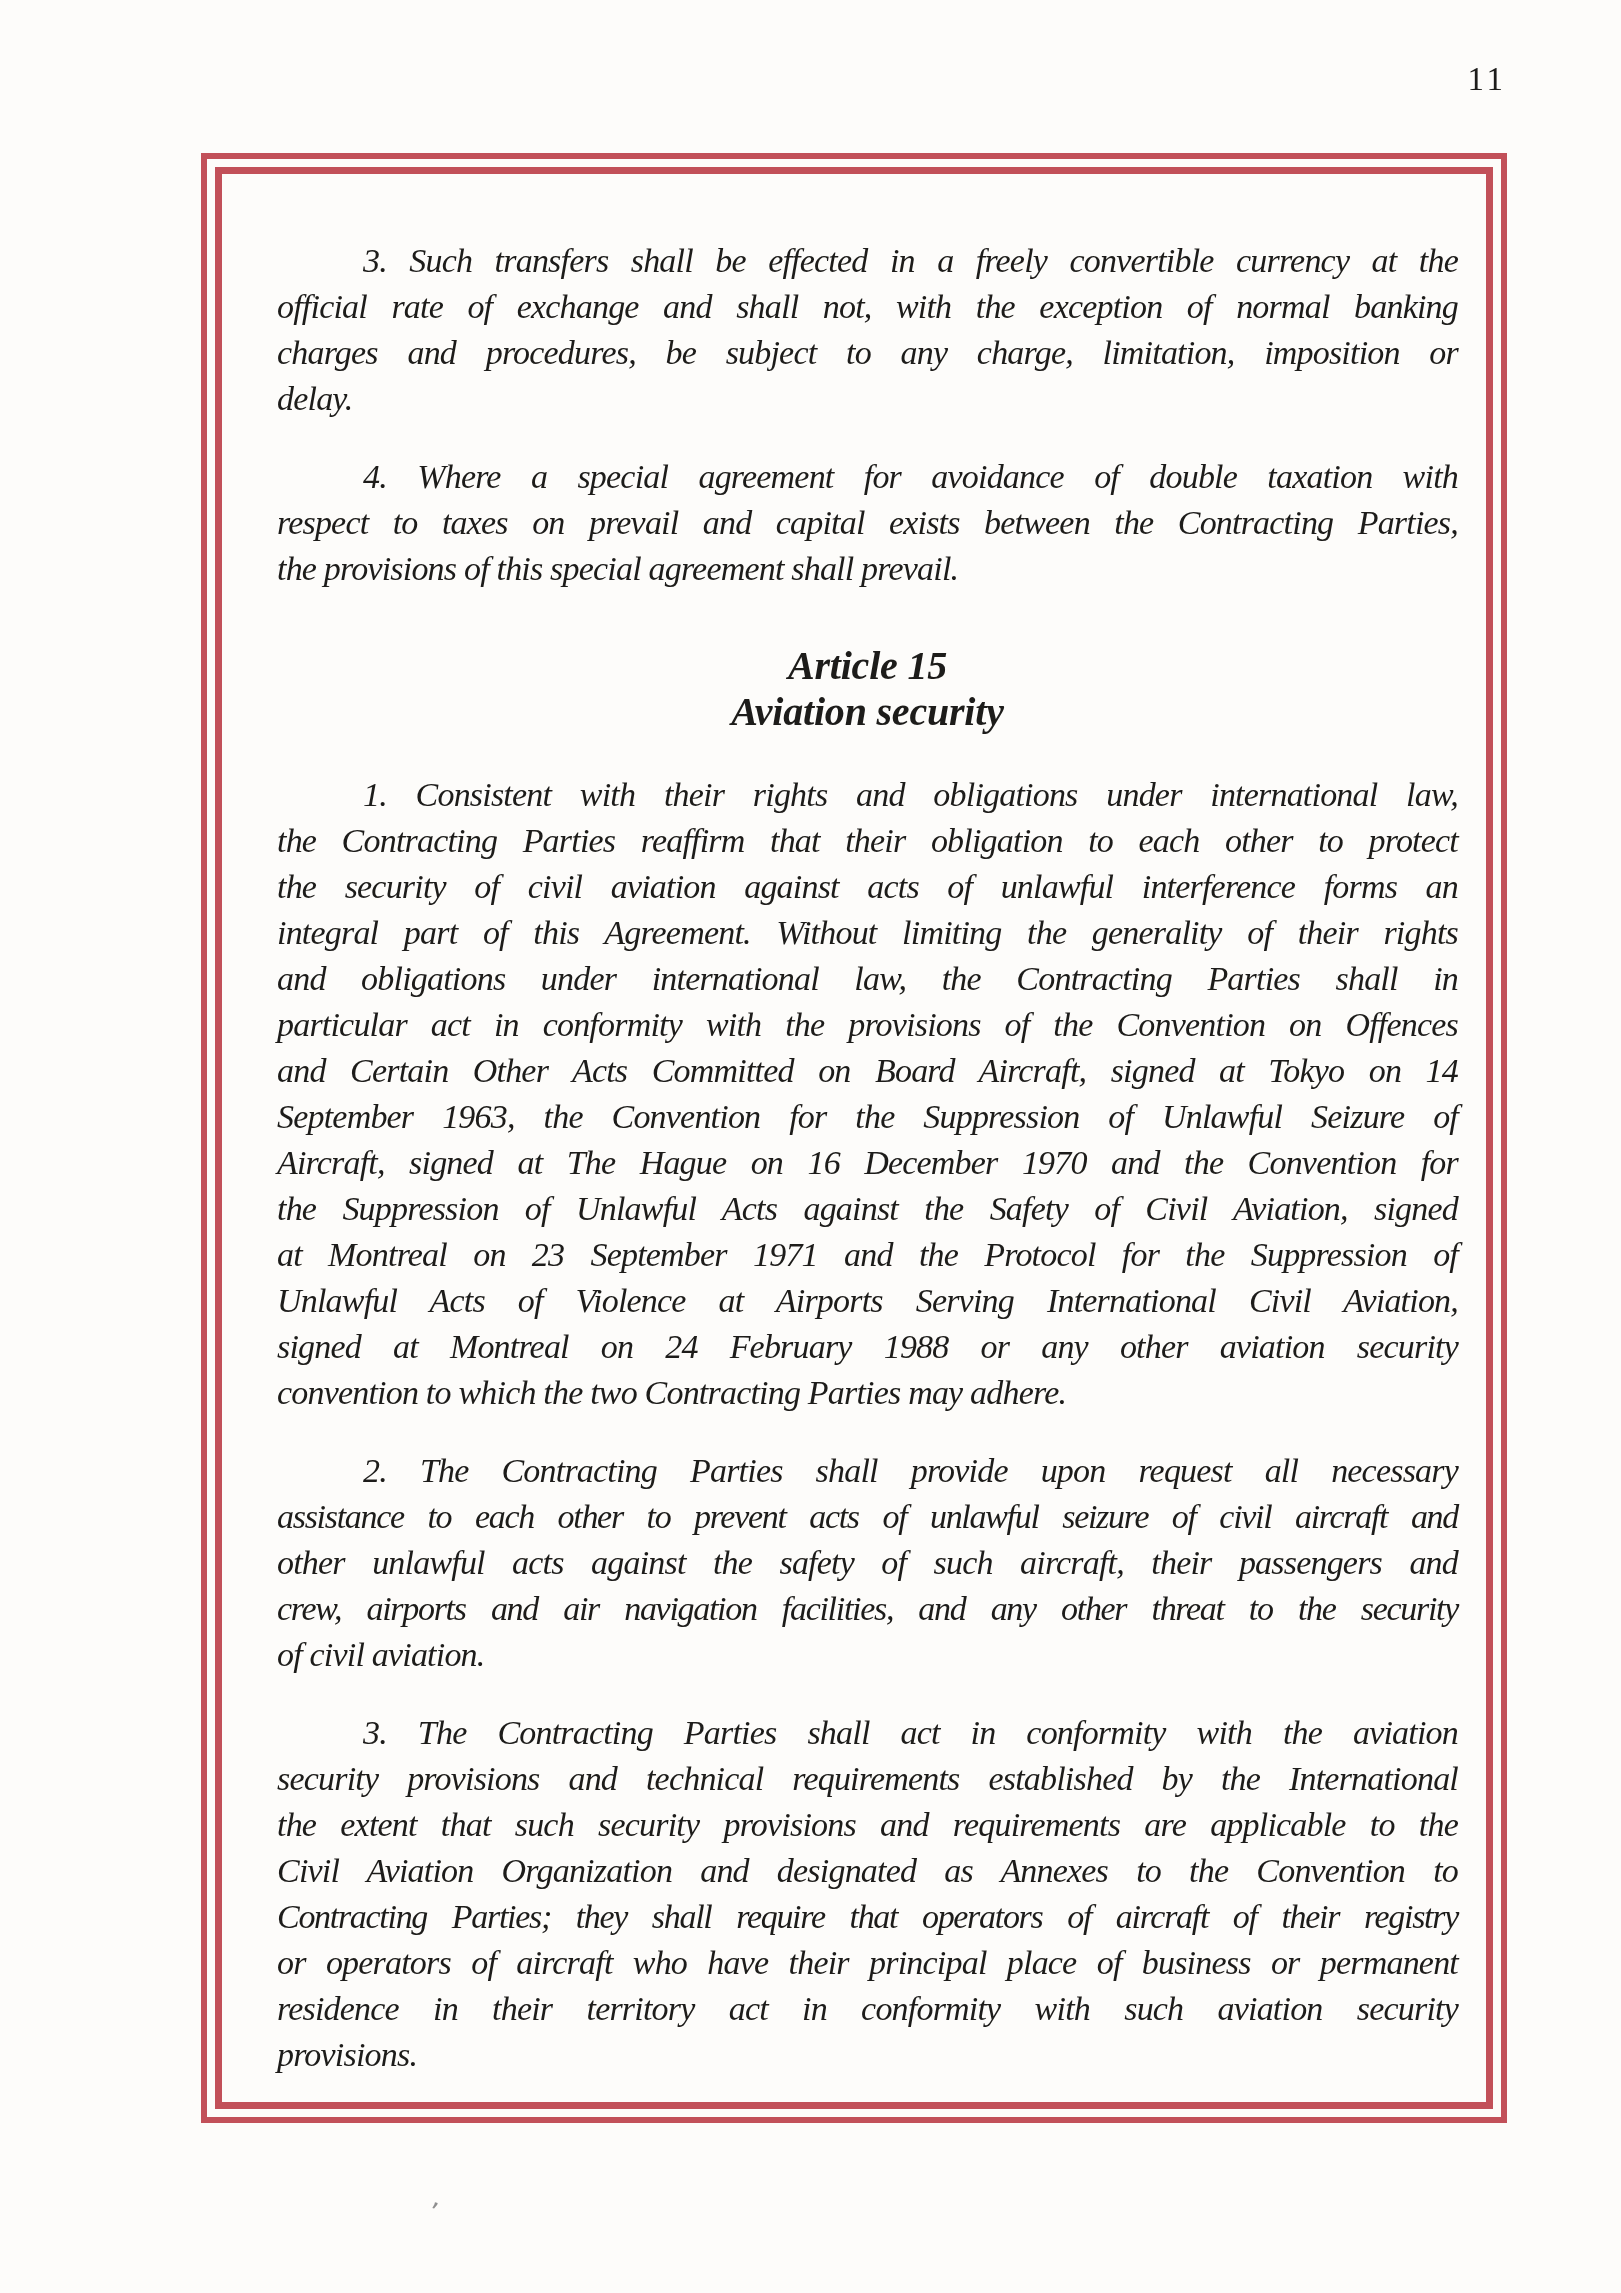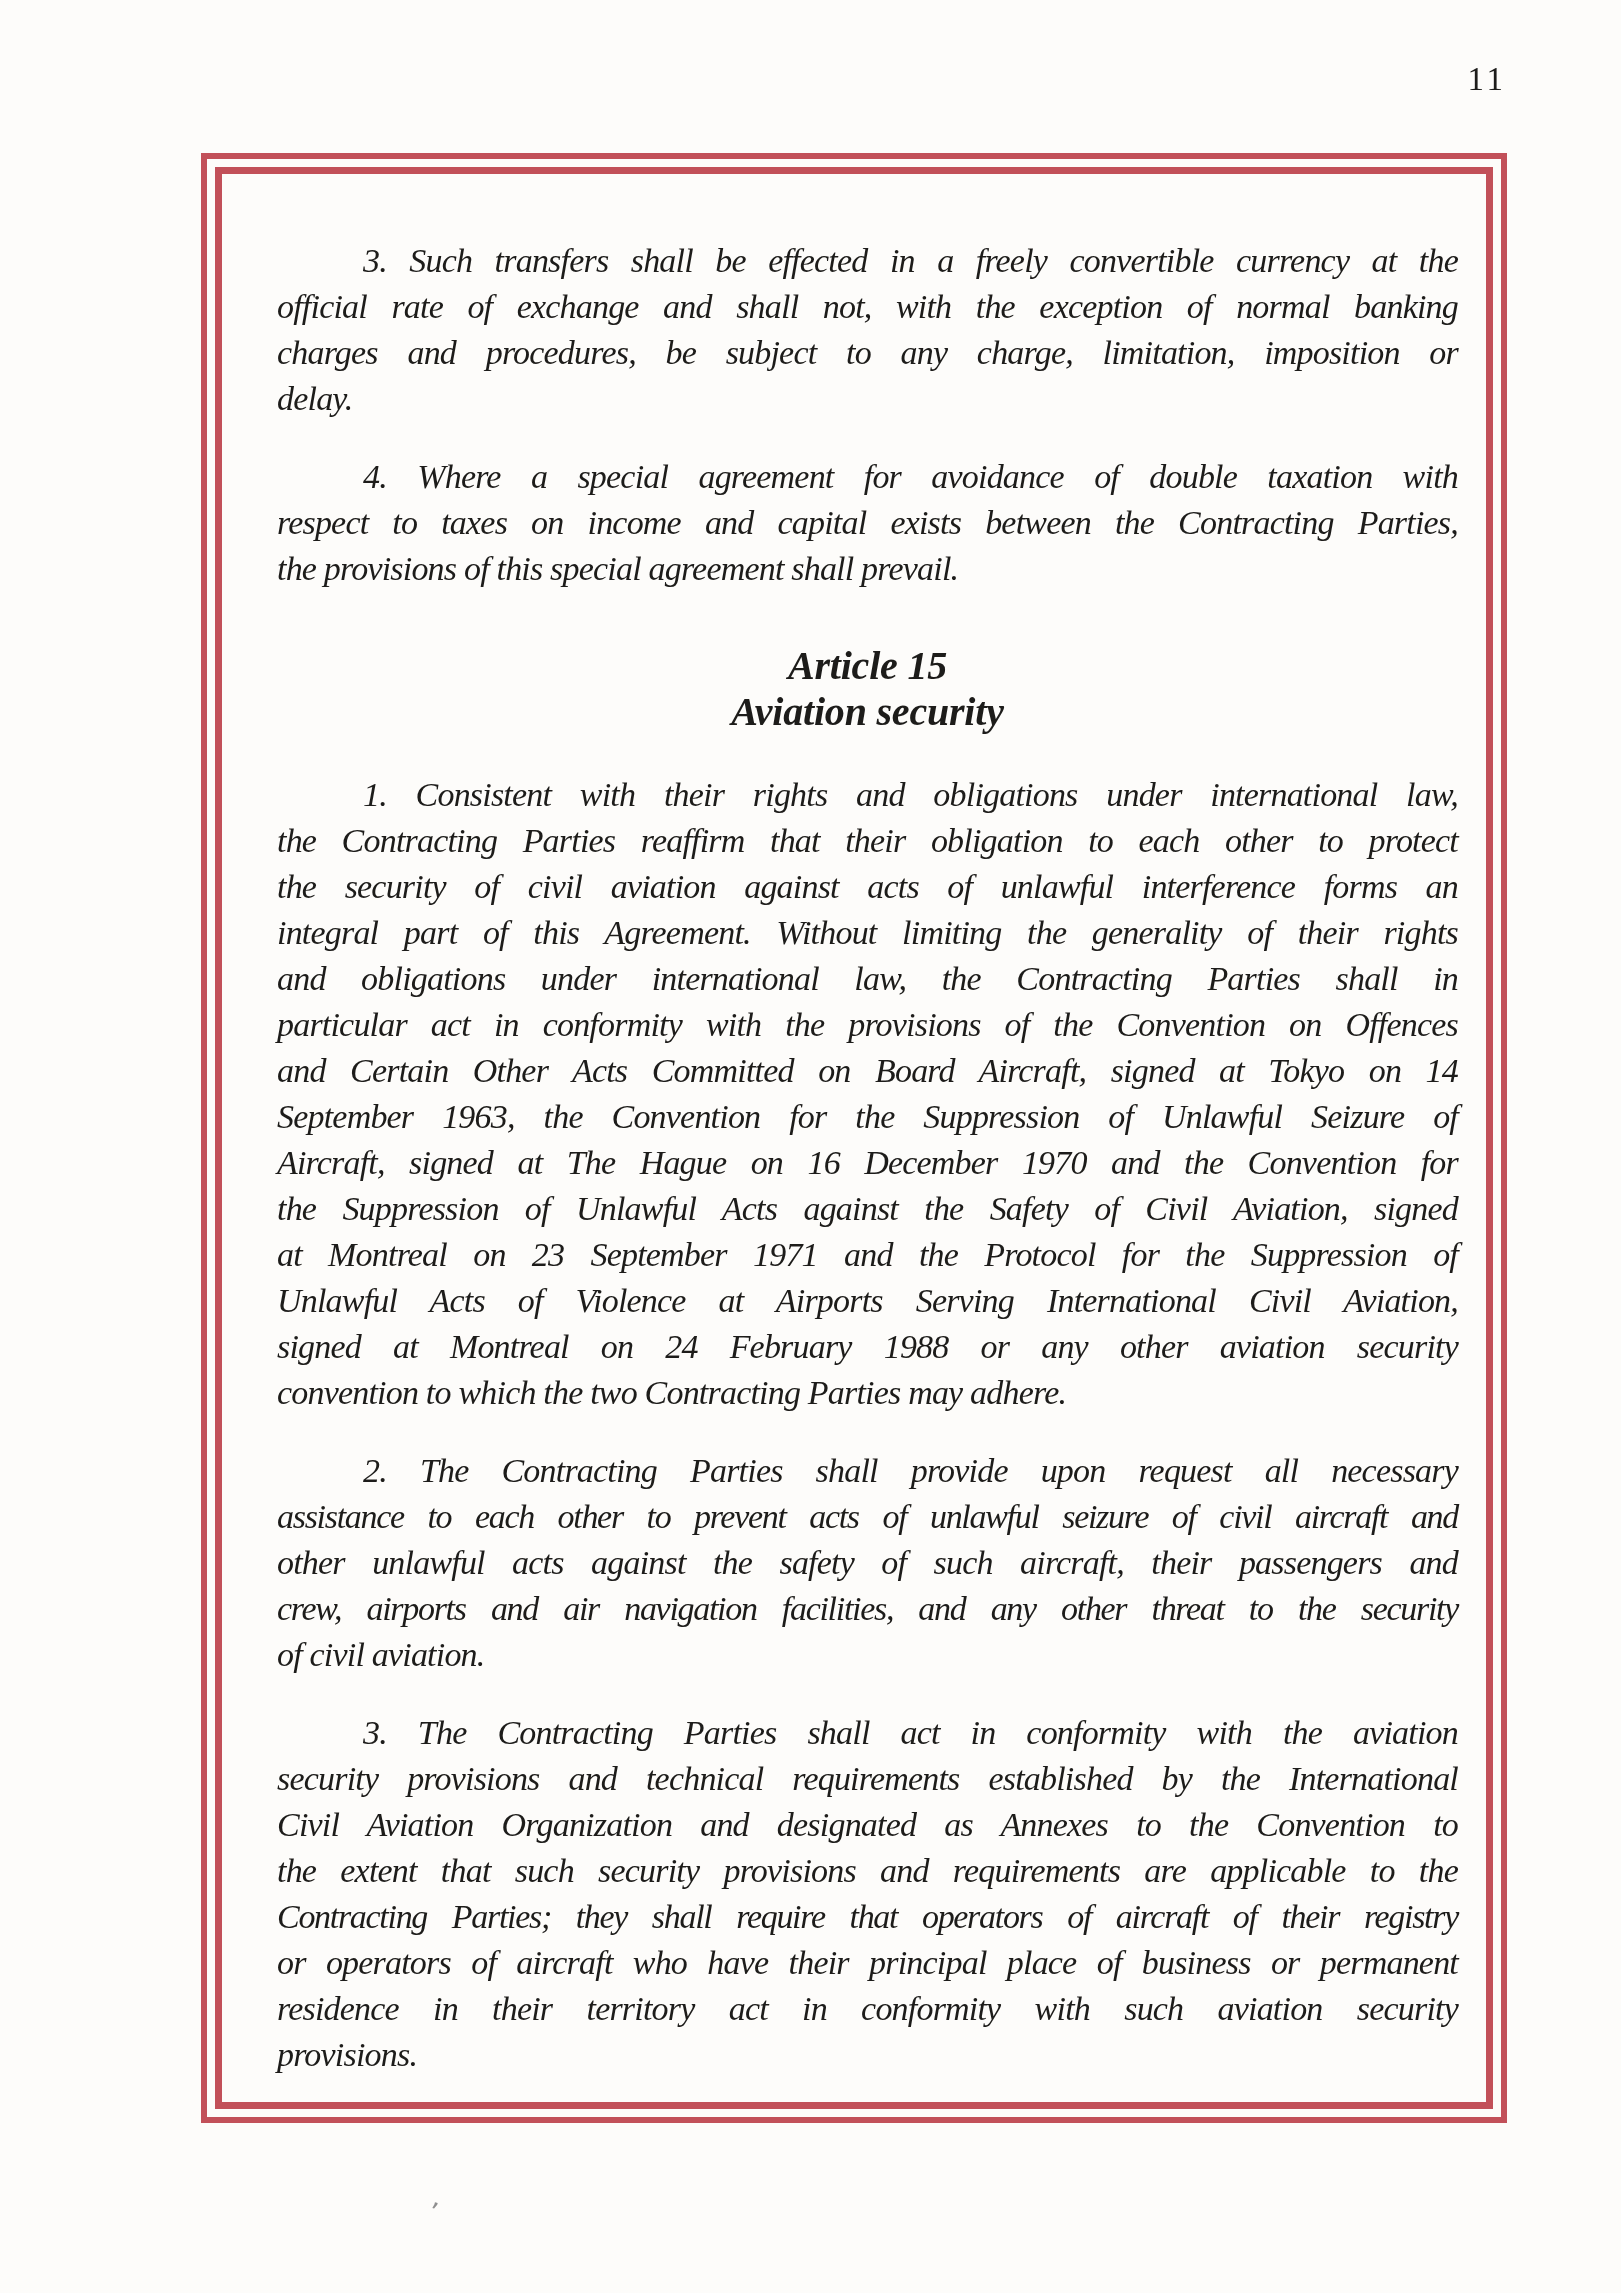--- a/index.html
+++ b/index.html
@@ -68,21 +68,21 @@
 
     <div class="para">
       <div class="ln first">3. Such transfers shall be effected in a freely convertible currency at the</div>
       <div class="ln">official rate of exchange and shall not, with the exception of normal banking</div>
       <div class="ln">charges and procedures, be subject to any charge, limitation, imposition or</div>
       <div class="ln last">delay.</div>
     </div>
 
     <div class="para">
       <div class="ln first">4. Where a special agreement for avoidance of double taxation with</div>
-      <div class="ln">respect to taxes on income and capital exists between the Contracting Parties,</div>
+      <div class="ln">respect to taxes on prevail and capital exists between the Contracting Parties,</div>
       <div class="ln last">the provisions of this special agreement shall prevail.</div>
     </div>
 
     <div class="heading">
       <div>Article 15</div>
       <div>Aviation security</div>
     </div>
 
     <div class="para">
       <div class="ln first">1. Consistent with their rights and obligations under international law,</div>
@@ -105,22 +105,22 @@
       <div class="ln first">2. The Contracting Parties shall provide upon request all necessary</div>
       <div class="ln tight">assistance to each other to prevent acts of unlawful seizure of civil aircraft and</div>
       <div class="ln">other unlawful acts against the safety of such aircraft, their passengers and</div>
       <div class="ln tight">crew, airports and air navigation facilities, and any other threat to the security</div>
       <div class="ln last">of civil aviation.</div>
     </div>
 
     <div class="para">
       <div class="ln first">3. The Contracting Parties shall act in conformity with the aviation</div>
       <div class="ln">security provisions and technical requirements established by the International</div>
+      <div class="ln">the extent that such security provisions and requirements are applicable to the</div>
       <div class="ln">Civil Aviation Organization and designated as Annexes to the Convention to</div>
-      <div class="ln">the extent that such security provisions and requirements are applicable to the</div>
       <div class="ln tight">Contracting Parties; they shall require that operators of aircraft of their registry</div>
       <div class="ln">or operators of aircraft who have their principal place of business or permanent</div>
       <div class="ln">residence in their territory act in conformity with such aviation security</div>
       <div class="ln last">provisions.</div>
     </div>
 
   </div>
 
   <span class="stray">’</span>
 

